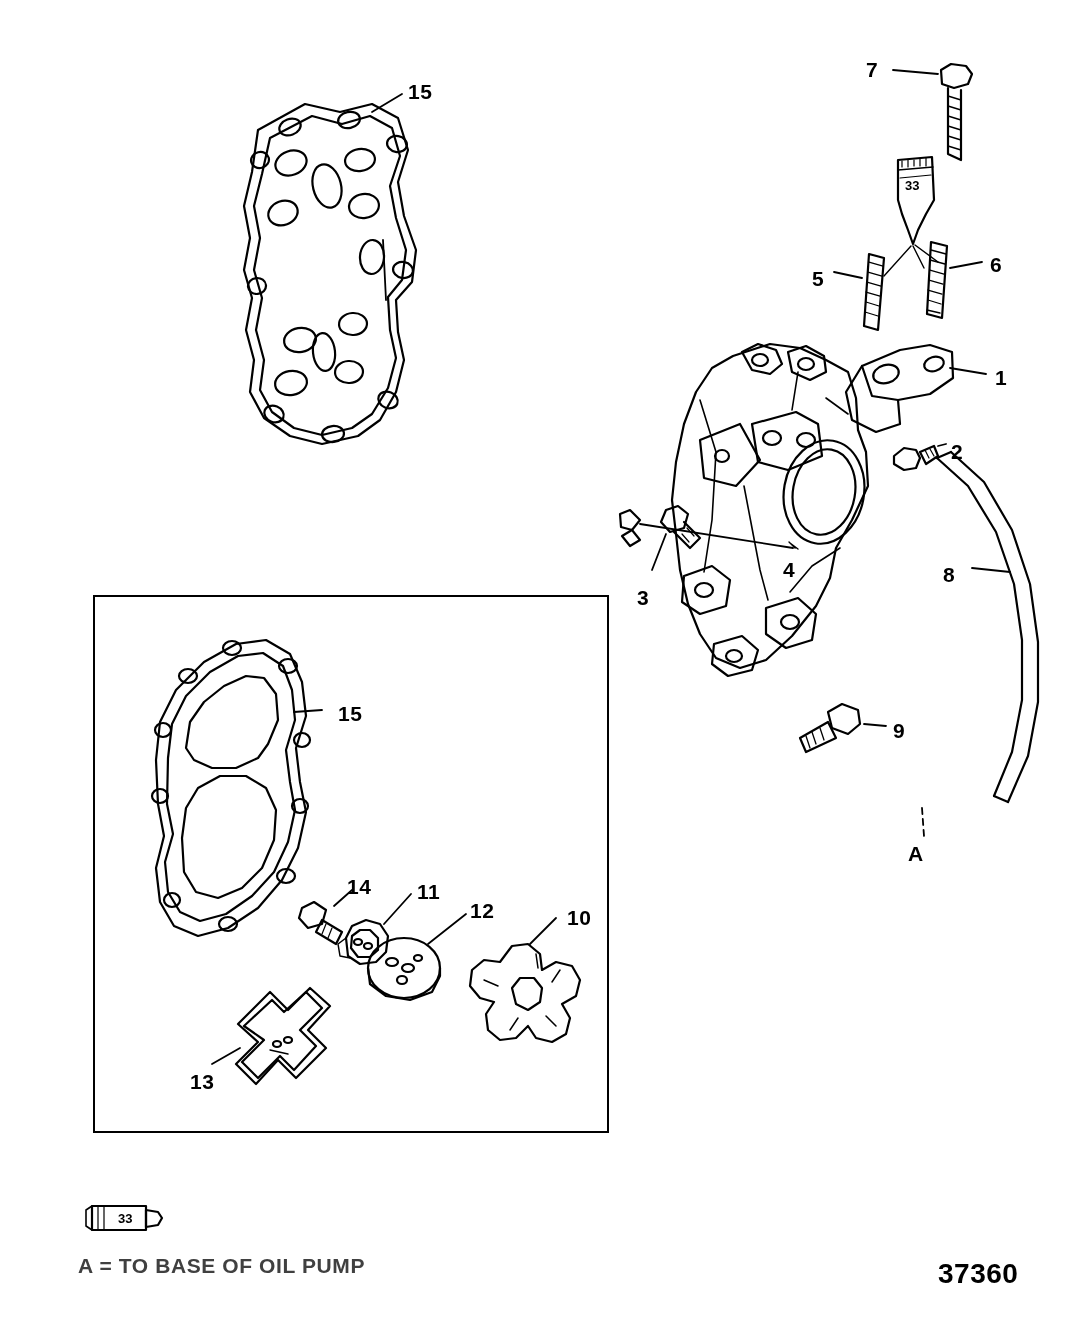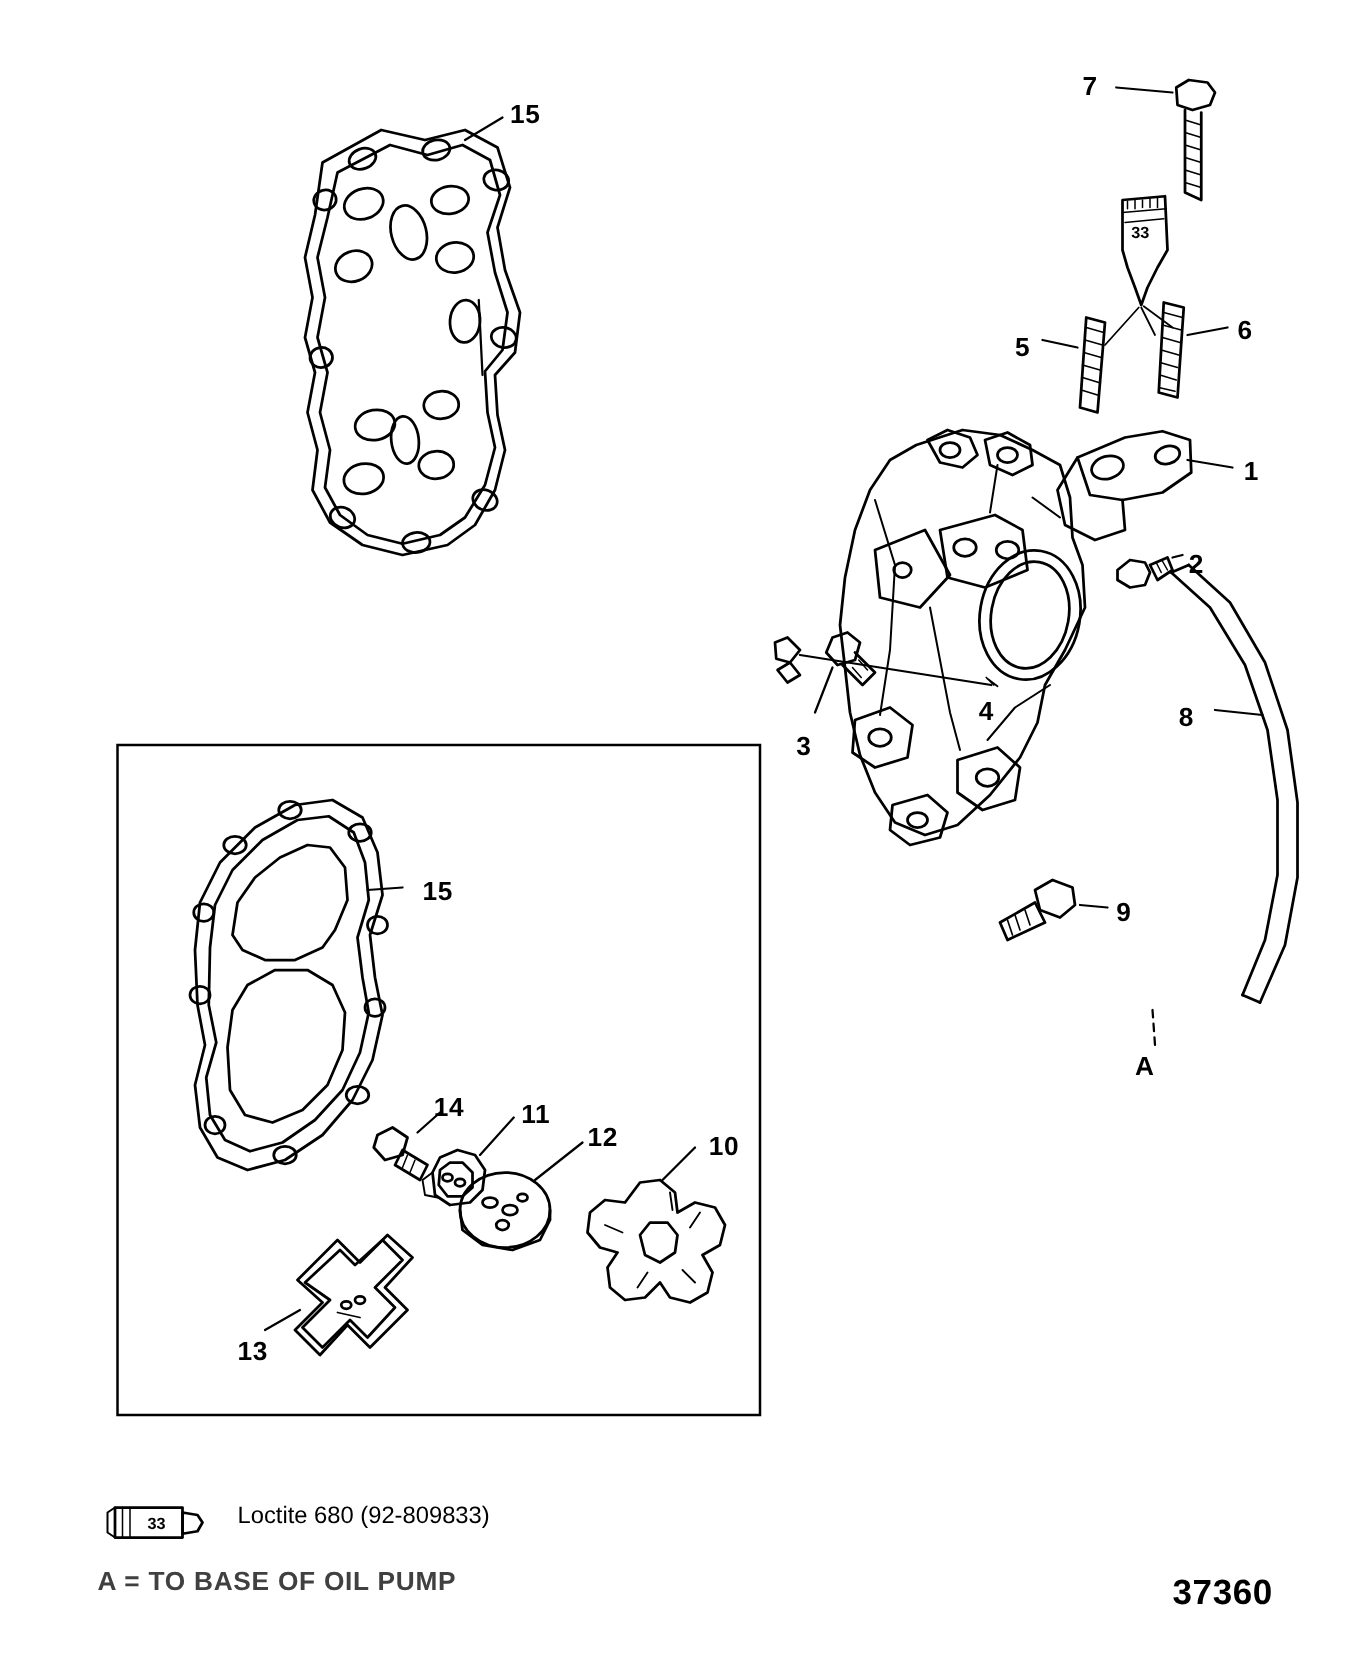--- a/index.html
+++ b/index.html
@@ -351,22 +351,18 @@
   <div class="callout" style="left:893px; top:719px;">9</div>
   <div class="callout" style="left:338px; top:702px;text-align:center;">15</div>
   <div class="callout" style="left:347px; top:875px;">14</div>
   <div class="callout" style="left:417px; top:880px;text-align:right;">11</div>
   <div class="callout" style="left:470px; top:899px;">12</div>
   <div class="callout" style="left:567px; top:906px;">10</div>
   <div class="callout" style="left:190px; top:1070px;">13</div>
 
   <div class="marker-a" style="left:908px; top:842px;">A</div>
 
-  <div class="legend-row">
-    <div style="width:88px; height:30px;"></div>
-    <div class="legend-text">Loctite 680 (92-809833)</div>
-  </div>
 
   <div class="footnote">A = TO BASE OF OIL PUMP</div>
 
   <div class="drawing-number">37360</div>
 
 </div>
 
 </body></html>

